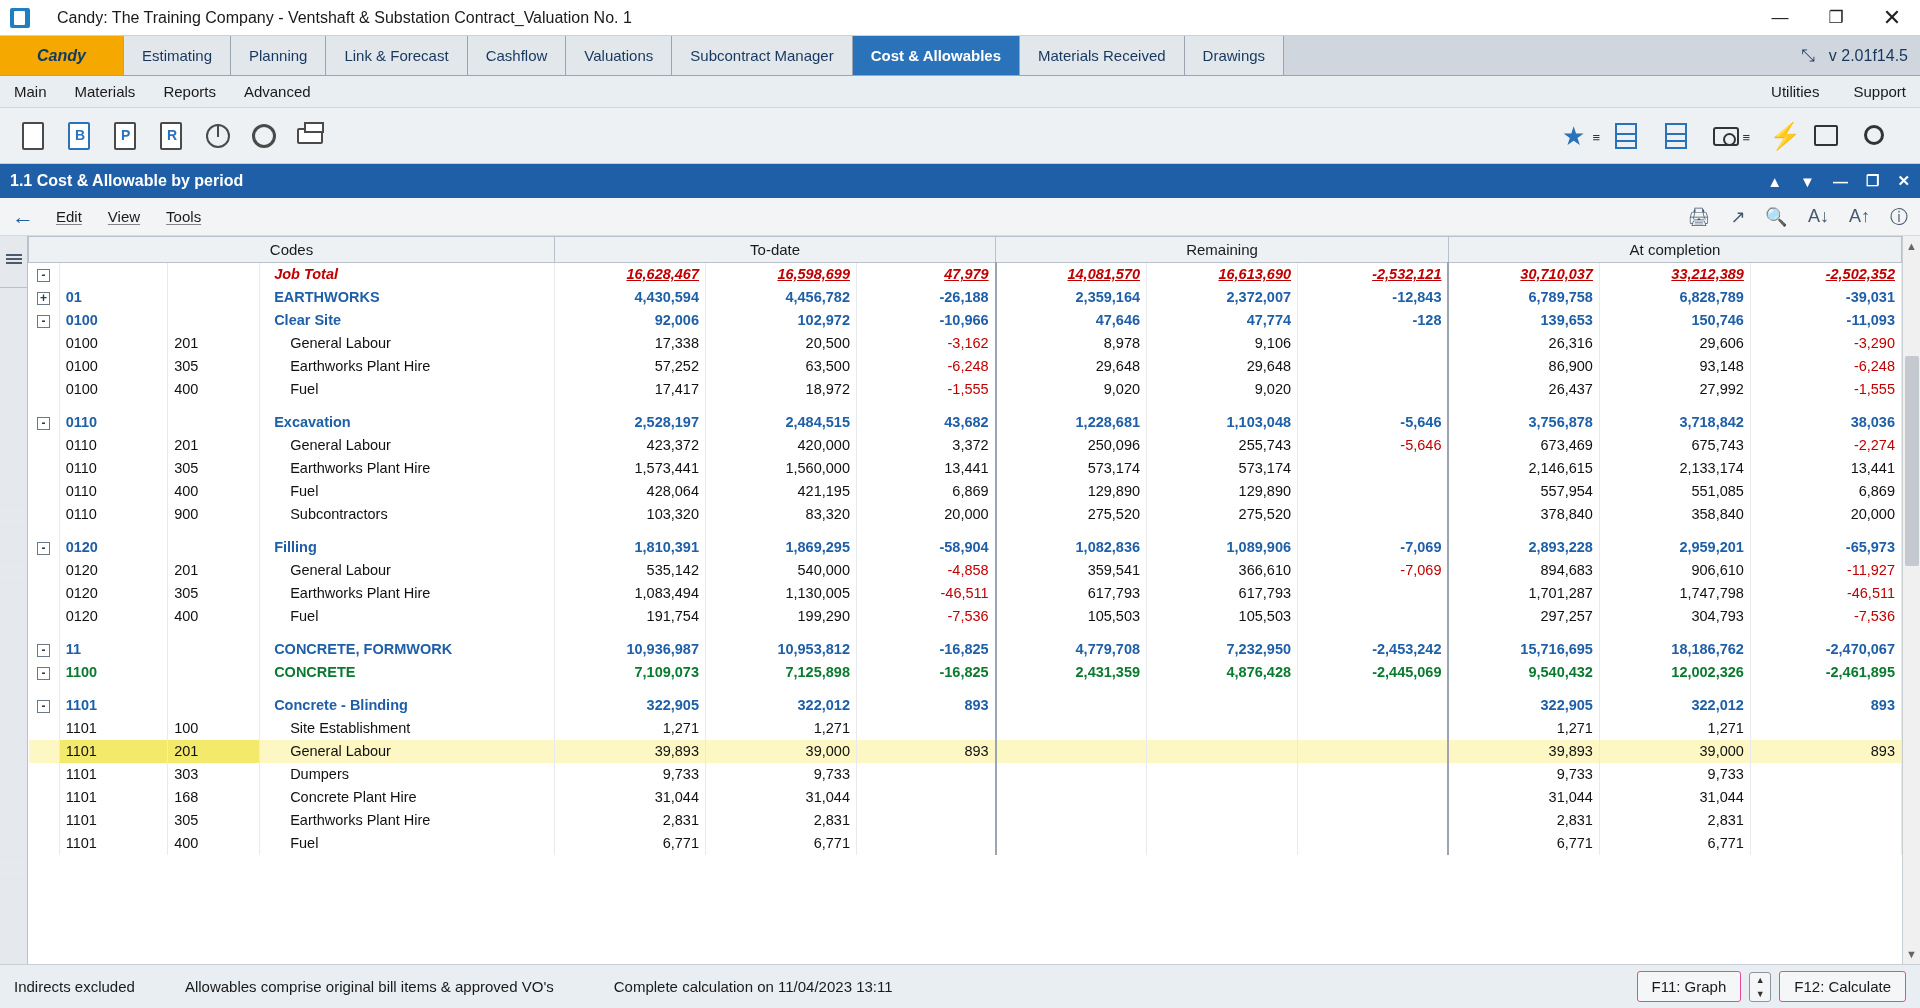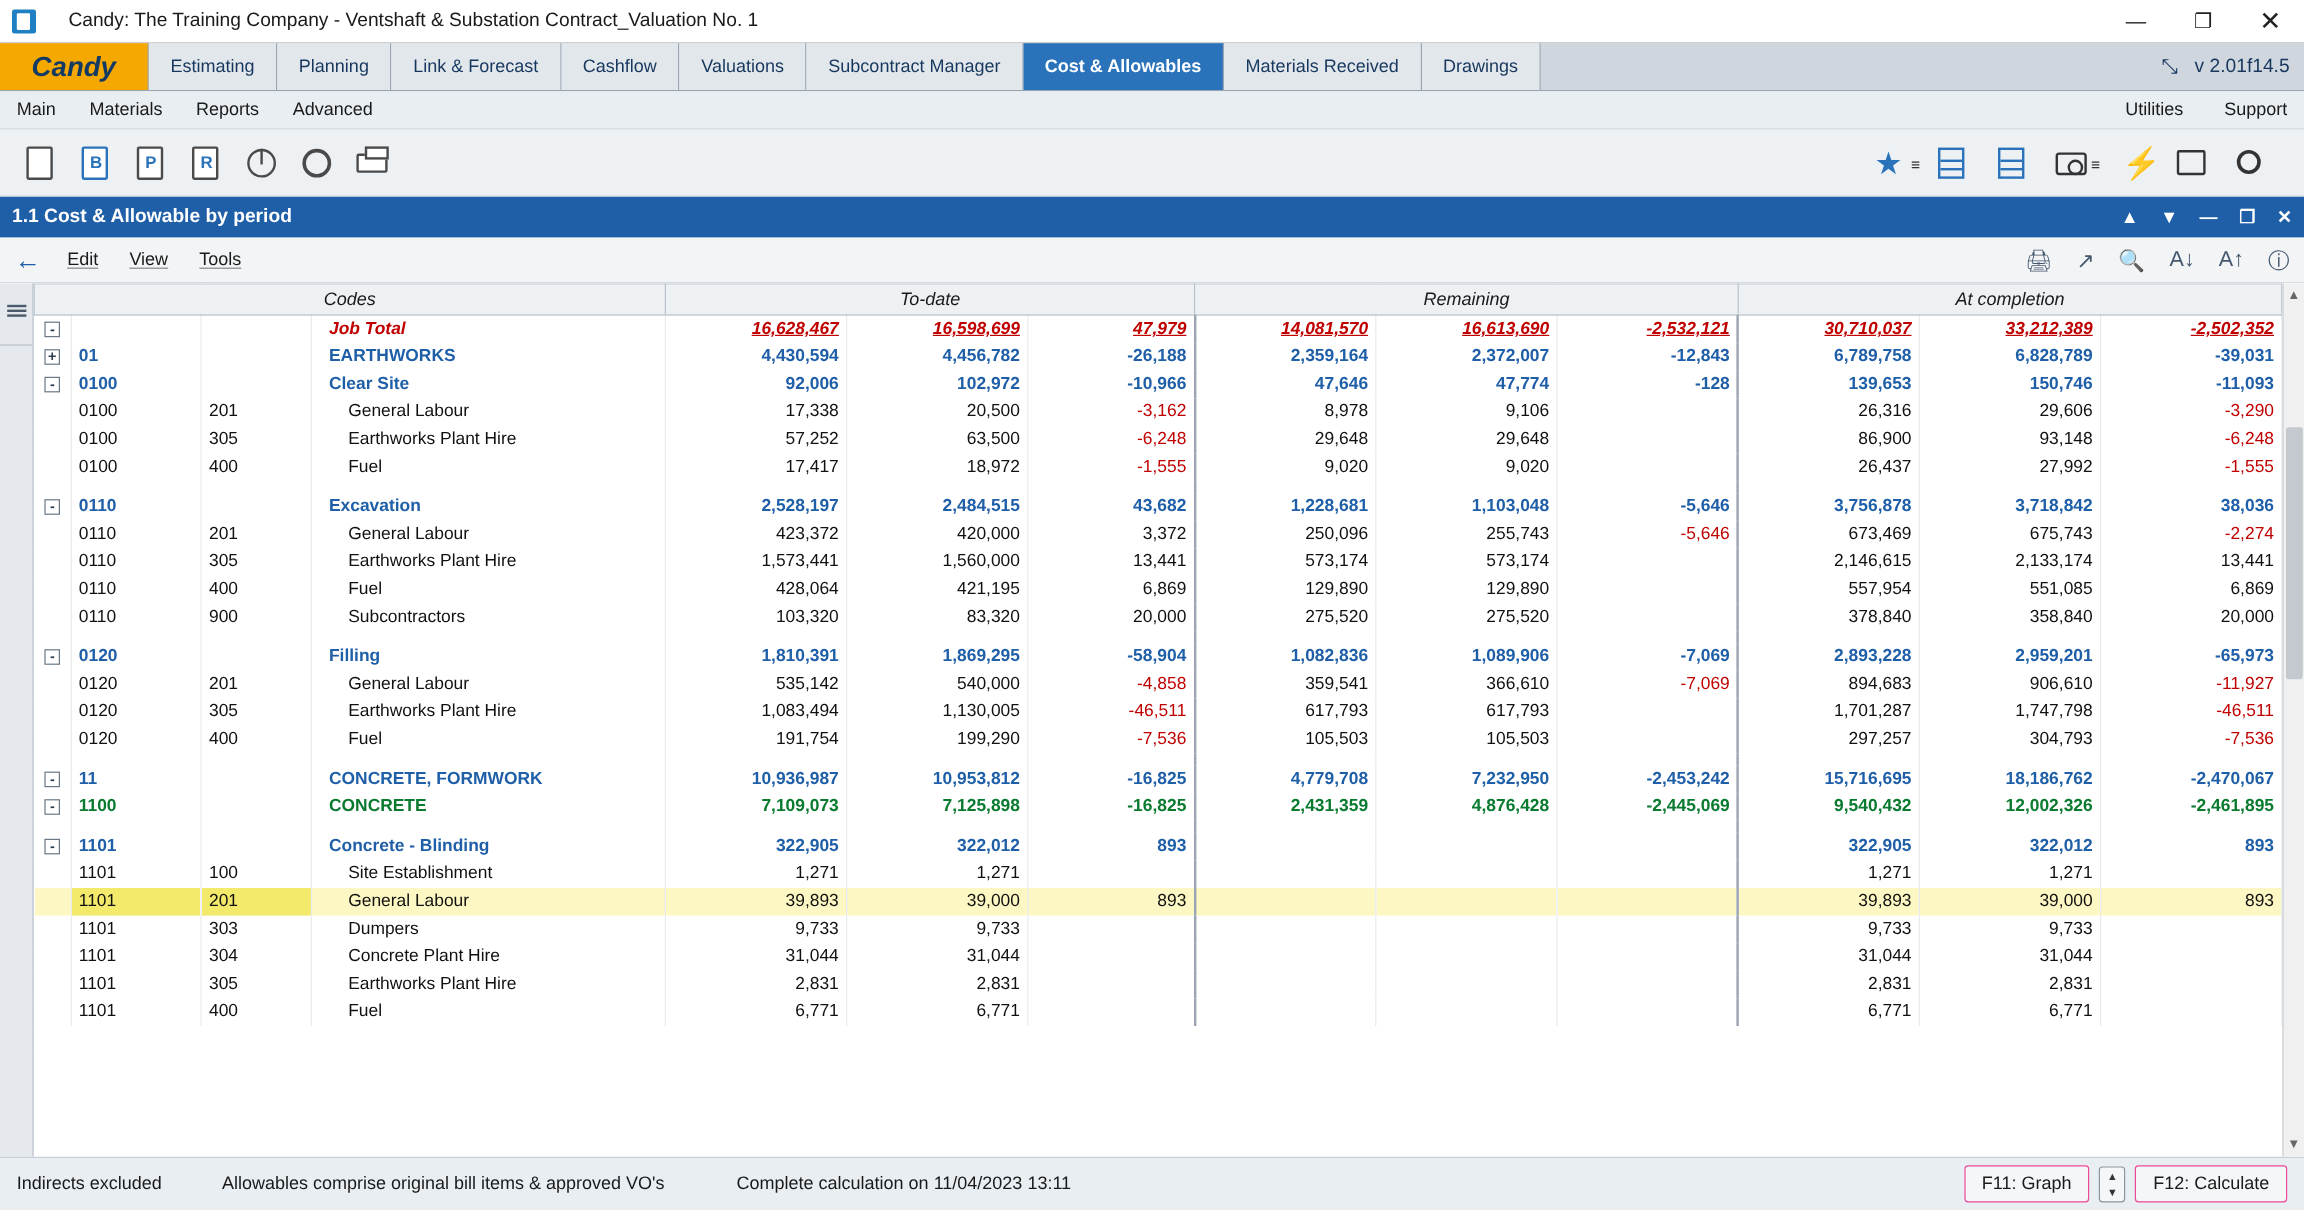--- a/index.html
+++ b/index.html
@@ -32,21 +32,21 @@
     font-size: 17px; color: #222;
   }
   .titlebar .win-btn.close { font-size: 22px; }
 
   
   .tabbar {
     height: 40px; flex: 0 0 40px; background: #cfd6dd; display: flex; align-items: stretch;
     border-bottom: 1px solid #9aa5b1;
   }
   .brand {
-    width: 124px; background: #f5a800; color: #123a63; font-size: 23px; font-weight: bold;
+    width: 124px; background: #f5a800; color: #123a63; font-size: 16px; font-weight: bold;
     display: flex; align-items: center; justify-content: center; font-style: italic;
     border-right: 1px solid #9aa5b1;
   }
   .tab {
     flex: 0 0 auto; padding: 0 18px; display: flex; align-items: center; justify-content: center;
     font-size: 15px; color: #17375e; background: #e2e7ec; border-right: 1px solid #9aa5b1;
     white-space: nowrap;
   }
   .tab.active { background: #2a73bb; color: #ffffff; font-weight: bold; }
   .tab-expand {
@@ -126,21 +126,21 @@
   .grid-wrap { flex: 1 1 auto; display: flex; overflow: hidden; background: #fff; }
   .rowhdr-col { width: 28px; flex: 0 0 28px; background: #e5e9ed; border-right: 1px solid #b9c2ca; }
   .rowhdr-col .rh-top { height: 52px; border-bottom: 1px solid #b9c2ca; position: relative; }
   .rowhdr-col .rh-top::after {
     content: ""; position: absolute; left: 6px; top: 18px; width: 16px; height: 2px; background: #4a5a6a;
     box-shadow: 0 4px 0 #4a5a6a, 0 8px 0 #4a5a6a;
   }
   .rowhdr-col .rh-cell { height: 19px; border-bottom: 1px solid #e3e7ea; }
 
   table.cg { border-collapse: collapse; width: 100%; table-layout: fixed; font-size: 14.5px; }
-  table.cg th { padding: 0; margin: 0; font-style: italic; }
+  table.cg th { padding: 0; margin: 0; }
   .hdr-group th {
     height: 26px; background: #eef1f4; border: 1px solid #b9c2ca; color: #1a1a1a;
     font-weight: normal; font-size: 15px; text-align: center;
   }
   .hdr-cols th {
     height: 26px; background: #eef1f4; border: 1px solid #b9c2ca; color: #1a1a1a;
     font-weight: normal; font-size: 15px; text-align: center;
   }
   table.cg td {
     height: 23px; border-right: 1px solid #e8ebee; padding: 0 6px; white-space: nowrap; overflow: hidden;
@@ -738,21 +738,21 @@
                 <td class="num sep-left"></td>
                 <td class="num"></td>
                 <td class="num"></td>
                 <td class="num sep-left">9,733</td>
                 <td class="num">9,733</td>
                 <td class="num"></td>
               </tr>
               <tr class="r-det">
                 <td class="exp"></td>
                 <td class="txt k-task">1101</td>
-                <td class="txt k-cost">304</td>
+                <td class="txt k-cost">168</td>
                 <td class="txt" style="padding-left: 30px;">Concrete Plant Hire</td>
                 <td class="num">31,044</td>
                 <td class="num">31,044</td>
                 <td class="num"></td>
                 <td class="num sep-left"></td>
                 <td class="num"></td>
                 <td class="num"></td>
                 <td class="num sep-left">31,044</td>
                 <td class="num">31,044</td>
                 <td class="num"></td>

